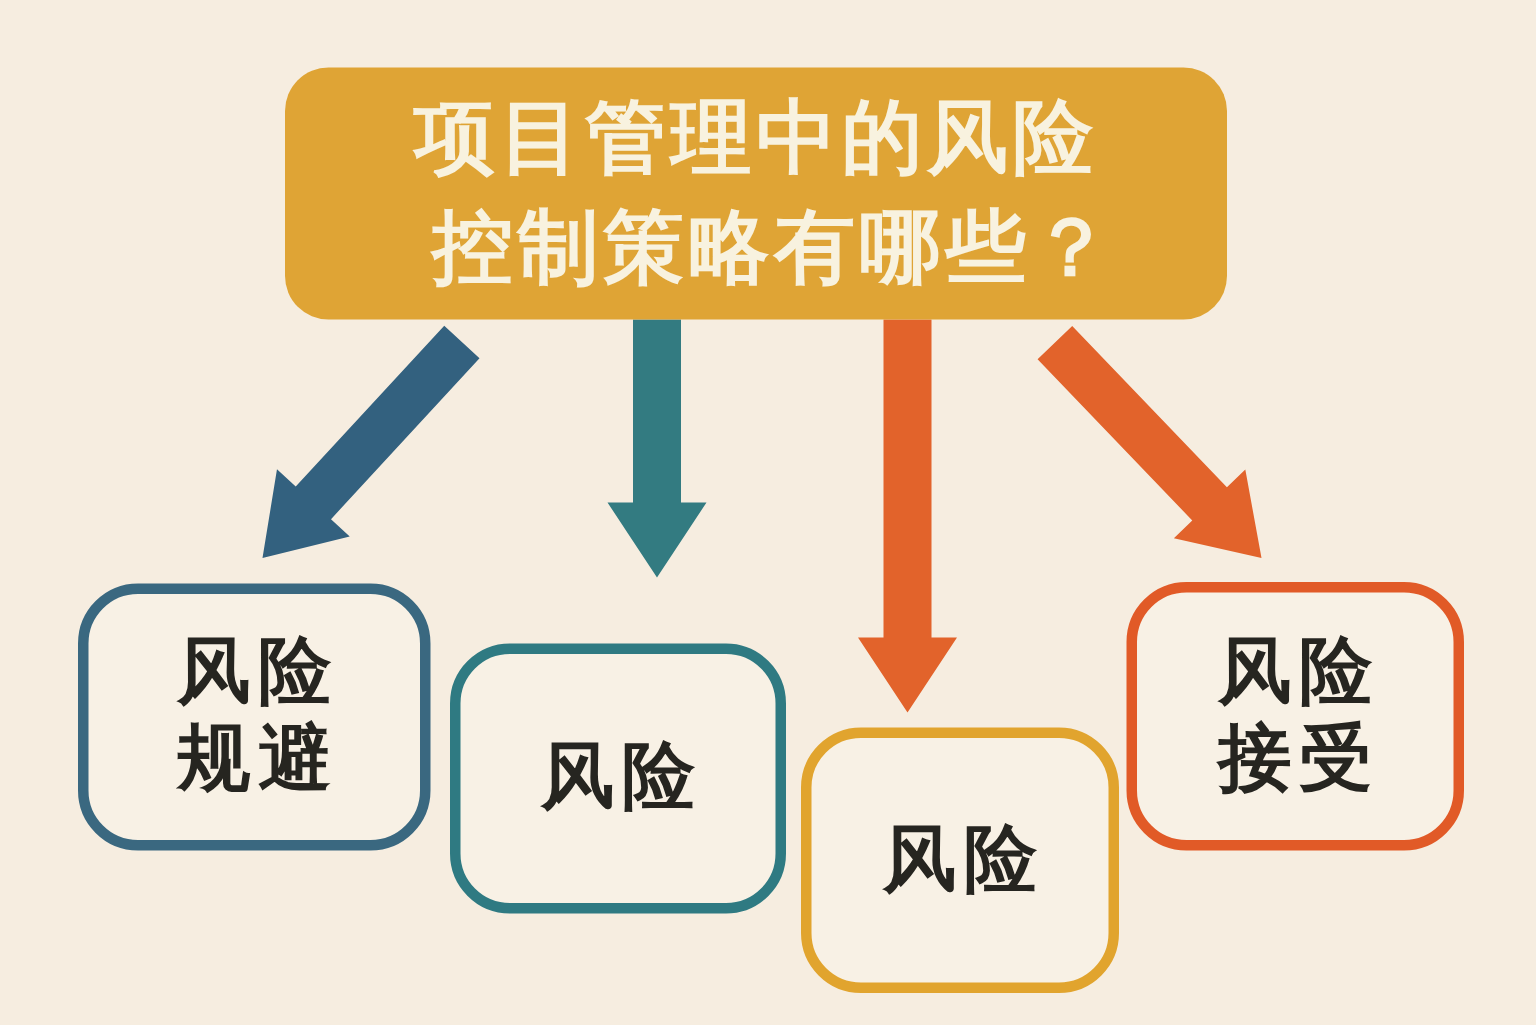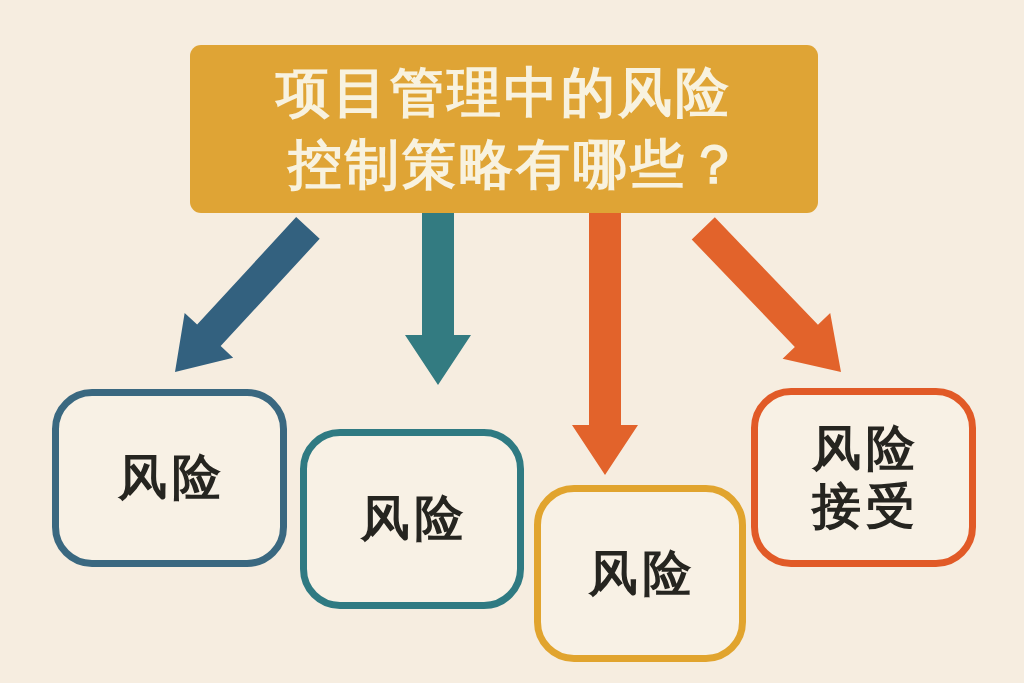--- a/index.html
+++ b/index.html
@@ -23,38 +23,37 @@
     height: 683px;
     pointer-events: none;
   }
   .title-box {
     position: absolute;
     left: 190px;
     top: 45px;
     width: 628px;
     height: 168px;
     background: var(--title_bg, #DFA435);
-    border-radius: 11px;
+    border-radius: 29px;
     display: flex;
     flex-direction: column;
     justify-content: center;
     align-items: center;
   }
   .title-line {
     color: var(--title_text, #F8F2DF);
     font-size: 54px;
     font-weight: 900;
     line-height: 1.35;
     letter-spacing: 3px;
     white-space: nowrap;
     text-align: center;
   }
   .title-line.second {
     transform: translateX(12px);
-    font-family: Liberation Serif, serif;
   }
   .strategy-box {
     position: absolute;
     background: var(--box_fill, #F8F1E5);
     border-radius: 40px;
     display: flex;
     flex-direction: column;
     justify-content: center;
     align-items: center;
   }
@@ -96,20 +95,21 @@
     <path d="M0 0 L-33 -50 L-16 -50 L-16 -199 L16 -199 L16 -50 L33 -50 Z" transform="translate(841 372) rotate(-43.8)" fill="#E2632B"></path>
   </svg>
 
   <div class="title-box">
     <div class="title-line">项目管理中的风险</div>
     <div class="title-line second">控制策略有哪些？</div>
   </div>
 
   <div class="strategy-box box-avoidance">
     <div class="label-line">风险</div>
+    <div class="label-line">规避</div>
   </div>
 
   <div class="strategy-box box-transfer">
     <div class="label-line">风险</div>
   </div>
 
   <div class="strategy-box box-mitigation">
     <div class="label-line">风险</div>
   </div>
 

